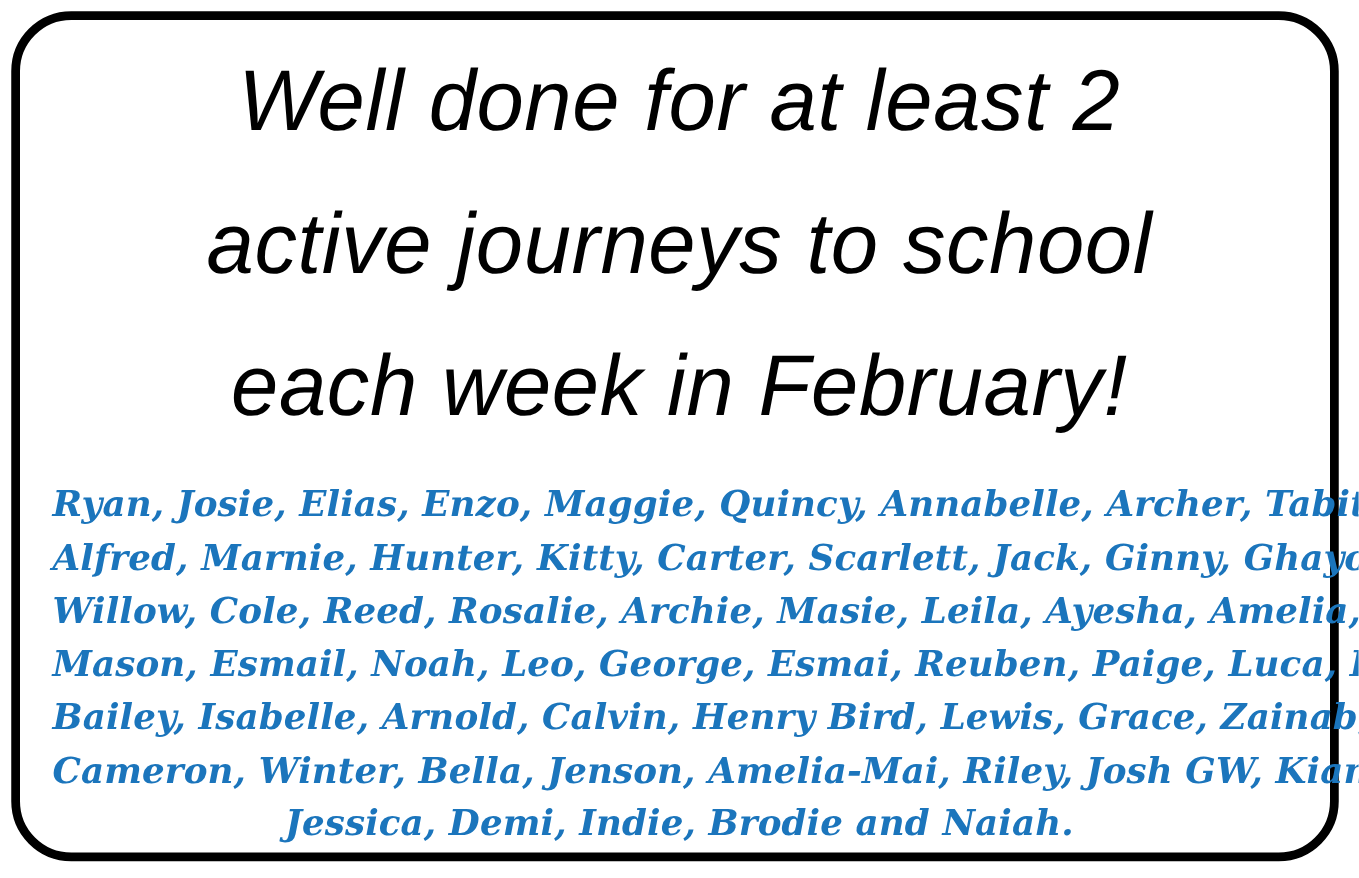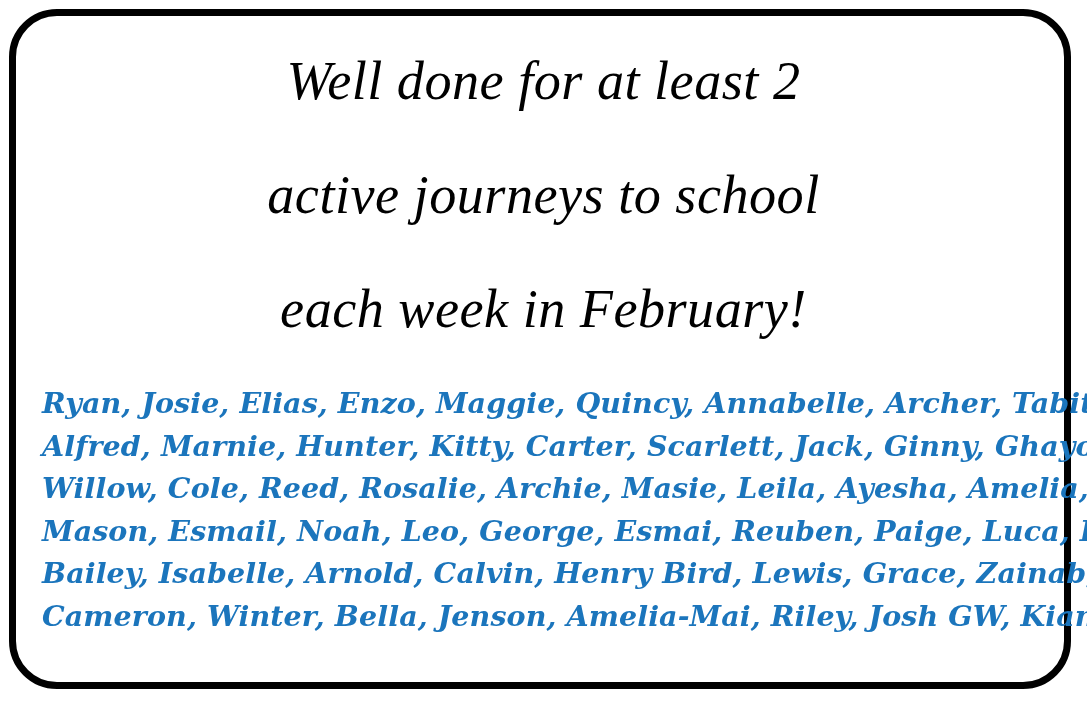--- a/index.html
+++ b/index.html
@@ -45,24 +45,24 @@
     display: flex;
     flex-direction: column;
     align-items: center;
   }
 
   
   #headline {
     width: 100%;
     text-align: center;
     color: #000000;
-    font-family: Liberation Serif, serif;
+    font-family: Liberation Sans, sans-serif;
     font-style: italic;
     font-weight: 400;
-    font-size: 55px;
+    font-size: 69px;
     line-height: 114px;
     letter-spacing: 0.5px;
     white-space: nowrap;
   }
   #headline .hl-line {
     display: block;
     transform: scaleX(0.985);
   }
 
   
@@ -97,16 +97,17 @@
       <span class="hl-line">each week in February!</span>
     </div>
 
     <div id="namelist" style="color: rgb(27, 117, 188);">
       <span class="nl-line">Ryan, Josie, Elias, Enzo, Maggie, Quincy, Annabelle, Archer, Tabitha,</span>
       <span class="nl-line">Alfred, Marnie, Hunter, Kitty, Carter, Scarlett, Jack, Ginny, Ghayoor, Kaja,</span>
       <span class="nl-line">Willow, Cole, Reed, Rosalie, Archie, Masie, Leila, Ayesha, Amelia, Kuba,</span>
       <span class="nl-line">Mason, Esmail, Noah, Leo, George, Esmai, Reuben, Paige, Luca, Lily-Mae,</span>
       <span class="nl-line">Bailey, Isabelle, Arnold, Calvin, Henry Bird, Lewis, Grace, Zainab,</span>
       <span class="nl-line">Cameron, Winter, Bella, Jenson, Amelia-Mai, Riley, Josh GW, Kian, Victor,</span>
+      <span class="nl-line">Jessica, Demi, Indie, Brodie and Naiah.</span>
     </div>
 
   </div>
 </div>
 
 </body></html>

